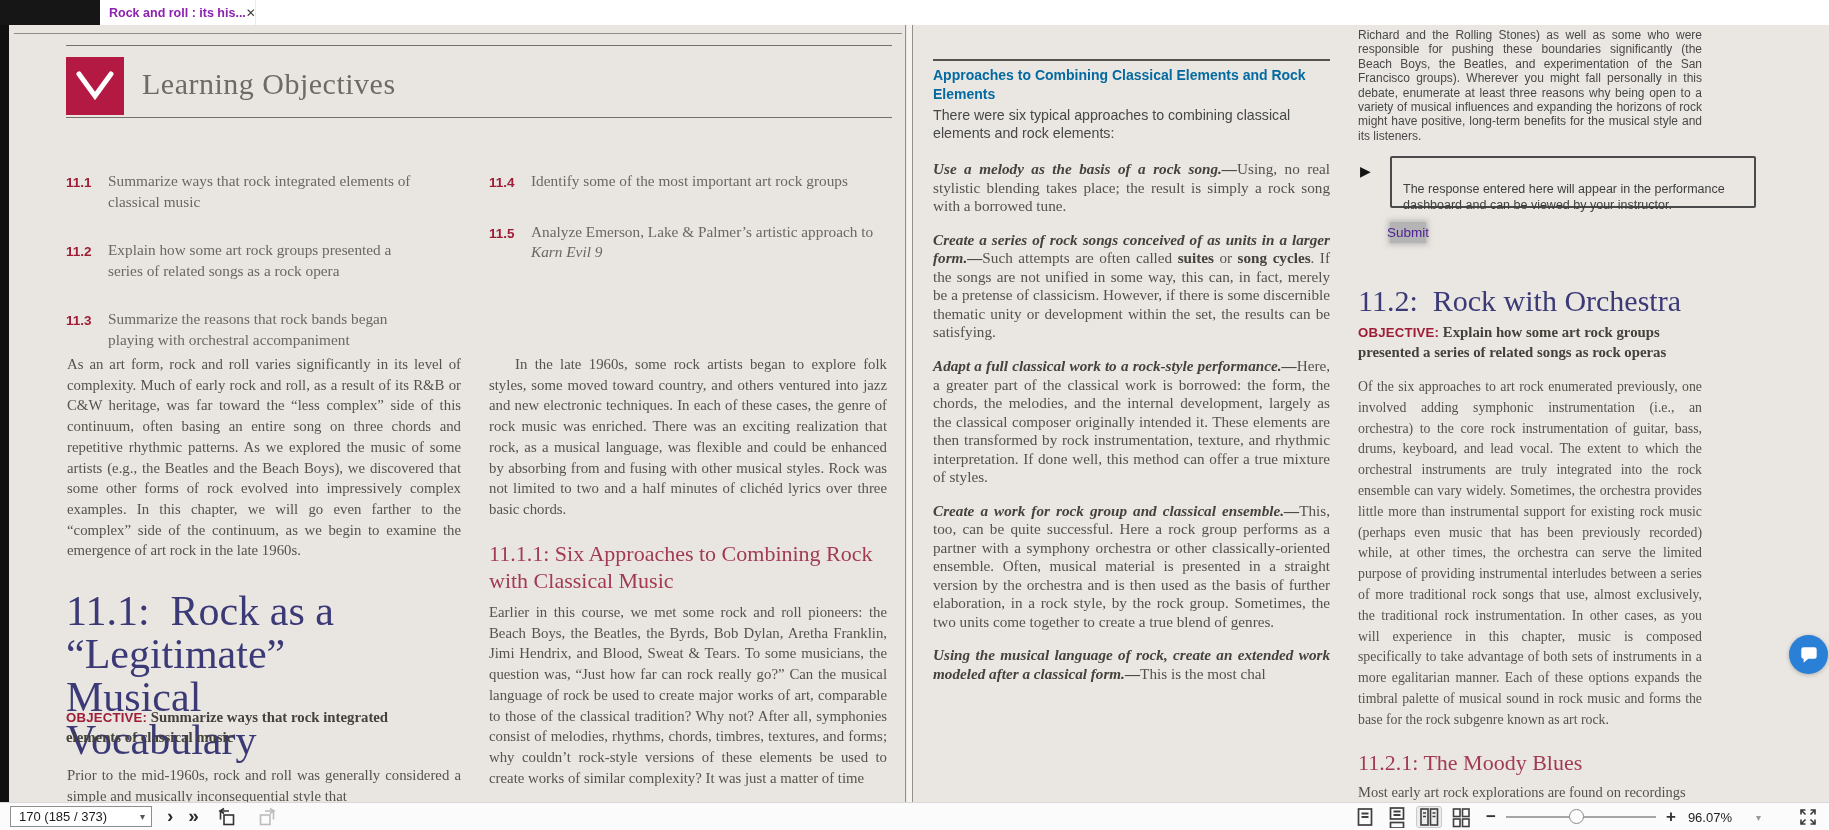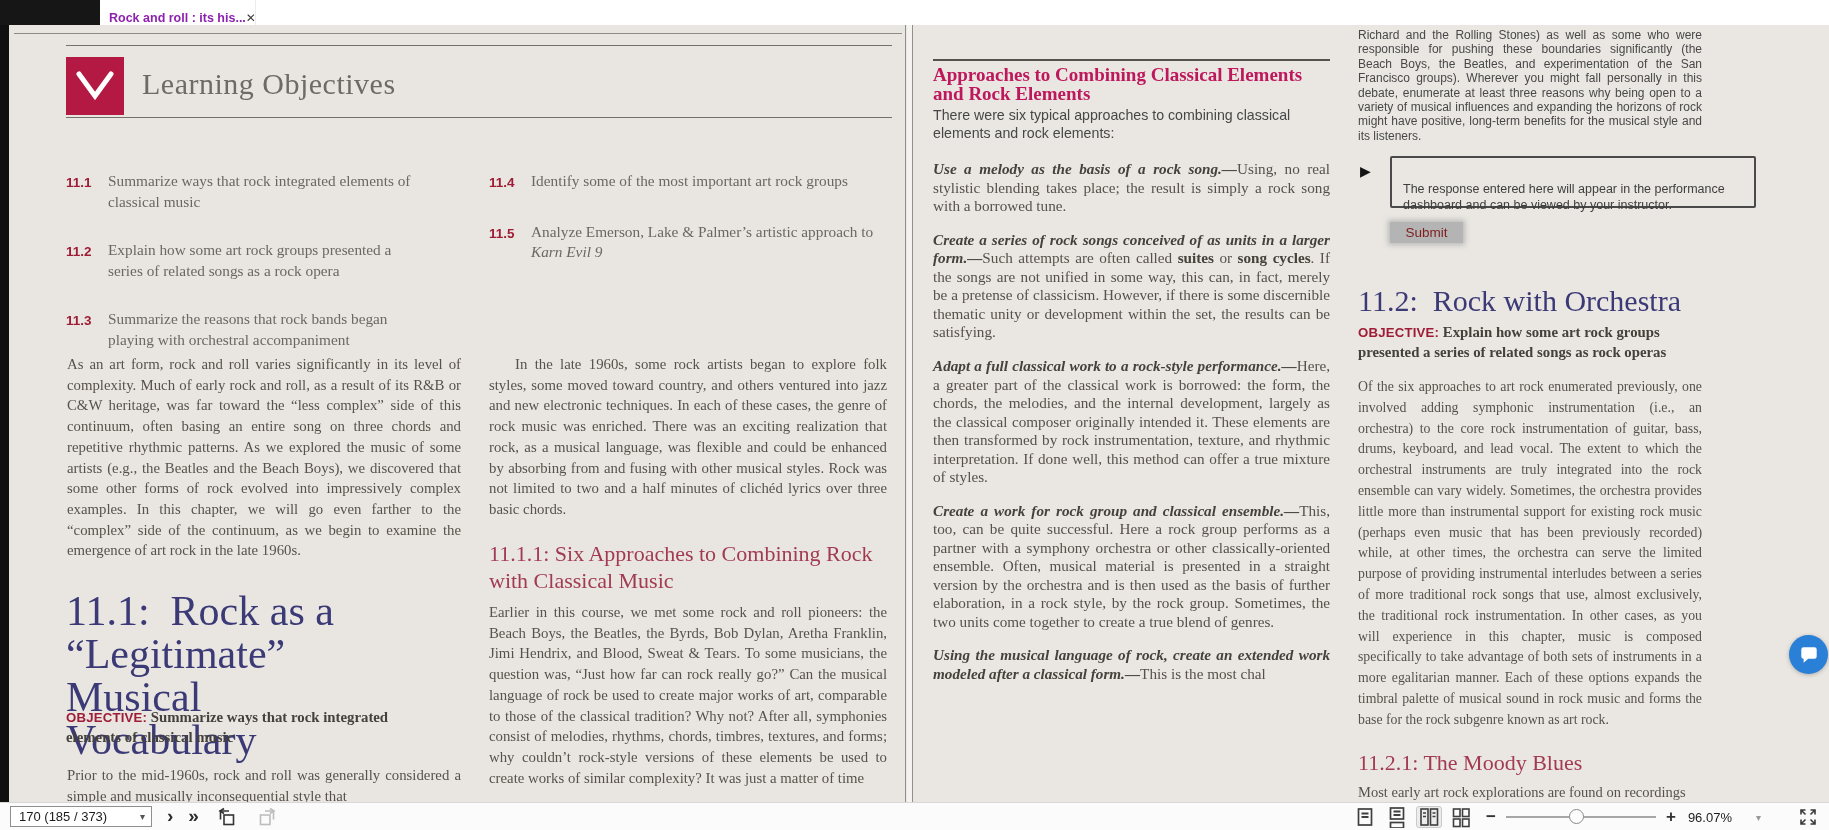--- a/index.html
+++ b/index.html
@@ -3,21 +3,21 @@
 <meta charset="utf-8">
 <style>
   html,body{margin:0;padding:0;background:#fff;}
   .stage{position:relative;width:1829px;height:830px;overflow:hidden;
          font-family:"Liberation Serif",serif;background:#fff;}
 
   
   .tabbar{position:absolute;left:0;top:0;width:1829px;height:25px;background:#ffffff;}
   .tabbar-corner{position:absolute;left:0;top:0;width:100px;height:25px;background:#161616;}
   .tab{position:absolute;left:100px;top:0;height:25px;width:156px;background:#fff;
-       display:flex;align-items:flex-end;justify-content:space-between;padding:0 9px;
+       display:flex;align-items:center;justify-content:space-between;padding:0 9px;
        border-right:1px solid #ececec;box-sizing:border-box;}
   .tab-title{color:var(--tab_purple);font-family:"Liberation Sans",sans-serif;
              font-size:12.5px;font-weight:bold;white-space:nowrap;}
   .tab-close{color:#3c3c3c;font-family:"Liberation Sans",sans-serif;font-size:12px;cursor:default;}
 
   
   .content{position:absolute;left:0;top:25px;width:1829px;height:777px;overflow:hidden;
            background:#e9e6e1;}
   .left-strip{position:absolute;left:0;top:0;width:9px;height:777px;background:#101010;}
   .page-left{position:absolute;left:9px;top:0;width:897px;height:777px;background:#e9e6e1;
@@ -42,34 +42,34 @@
   .indent{text-indent:26px;}
   .h-navy{color:var(--heading_navy);white-space:pre-wrap;}
   .h-maroon{color:var(--heading_maroon);white-space:pre-wrap;}
   .h-big{font-size:42px;line-height:43px;}
   .h-mid{font-size:22px;line-height:27px;}
   .objective{font-size:14.8px;line-height:19.5px;font-weight:bold;color:#44403a;}
   .obj-label{font-family:"Liberation Sans",sans-serif;font-size:13.2px;
              color:var(--accent_maroon);letter-spacing:.2px;}
 
   
-  .sans-h{font-family:Liberation Serif, serif;font-weight:bold;font-size:19px;
-          line-height:18.5px;color:#be185d;}
+  .sans-h{font-family:Liberation Sans, sans-serif;font-weight:bold;font-size:14px;
+          line-height:18.5px;color:#0369a1;}
   .sans-p{font-family:"Liberation Sans",sans-serif;font-size:14.2px;line-height:17.5px;color:#474747;}
   .approach{font-size:15.2px;line-height:18.5px;text-align:justify;color:#55514a;margin-bottom:12px;}
   .b{font-weight:bold;color:#45413b;}
   .i{font-style:italic;}
   .sans-small{font-family:"Liberation Sans",sans-serif;font-size:12px;line-height:14.4px;
               text-align:justify;color:#484848;}
   .response-box{border:2px solid #4a4a4a;border-radius:2px;padding:24px 11px;box-sizing:border-box;
                 font-family:"Liberation Sans",sans-serif;font-size:12.5px;line-height:15.5px;color:#3e3e3e;}
   .pointer{color:#141414;font-size:14px;}
   .submit{background:#b4b4b4;box-shadow:0 0 5px 2px rgba(178,178,178,.85);border:none;
-          color:#7f1d1d;font-family:"Liberation Sans",sans-serif;font-size:13.5px;
-          width:73px;height:21px;display:flex;align-items:center;justify-content:center;}
+          color:#4c1d95;font-family:"Liberation Sans",sans-serif;font-size:13.5px;
+          width:36px;height:21px;display:flex;align-items:center;justify-content:center;}
 
   
   .chat-btn{position:absolute;width:39px;height:39px;border-radius:50%;background:var(--chat_blue);
             display:flex;align-items:center;justify-content:center;box-shadow:0 1px 4px rgba(0,0,0,.25);}
 
   
   .toolbar{position:absolute;left:0;bottom:0;width:1829px;height:28px;background:#fbfbfb;
            border-top:1px solid #d8d8d8;box-sizing:border-box;
            font-family:"Liberation Sans",sans-serif;}
   .tb-left{position:absolute;left:10px;top:3px;display:flex;align-items:flex-start;gap:15px;}

